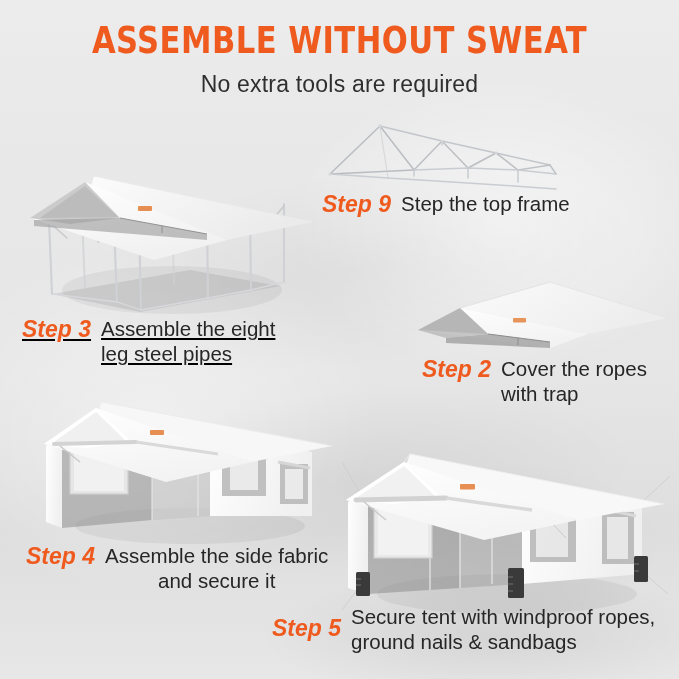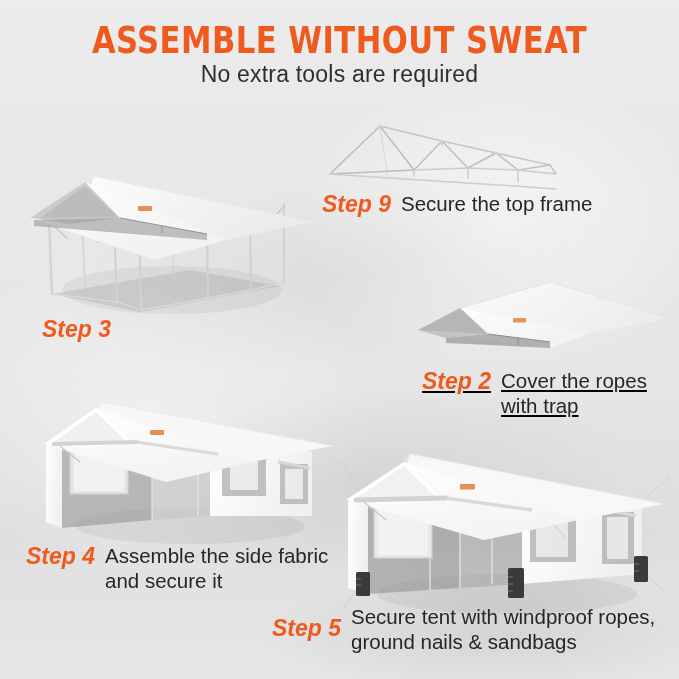--- a/index.html
+++ b/index.html
@@ -31,40 +31,40 @@
   
   .hdr{position:absolute;left:0;right:0;top:22px;text-align:center;}
   .title{
     color:#ef5a1e;
     font-family:"DejaVu Sans Condensed","Liberation Sans", sans-serif;
     font-weight:bold;font-size:37px;letter-spacing:.5px;
     transform:scaleX(.92);transform-origin:center;
     line-height:1.05;white-space:nowrap;
   }
   .subtitle{
-    color:#2f2f2f;font-size:23px;font-weight:400;
+    margin-top:10px;color:#2f2f2f;font-size:23px;font-weight:400;
     letter-spacing:.2px;
   }
 
   
   .step{position:absolute;display:flex;align-items:flex-start;}
   .step .bar{
     width:3px;flex:0 0 3px;background:#ef5a1e;margin-top:5px;margin-right:7px;
   }
   .step .lbl{
     color:#ef5a1e;font-weight:bold;font-style:italic;font-size:23px;
     white-space:nowrap;margin-right:10px;line-height:1.18;
   }
   .step .txt{
     color:#262626;font-size:20.5px;line-height:1.22;white-space:pre-line;
   }
   #step1{left:312px;top:191px;}
-  #step2{left:412px;top:368px;text-decoration:underline;}
-  #step3{left:32px;top:316px;}
-  #step4{left:16px;top:543px;}
+  #step2{left:412px;top:356px;}
+  #step3{left:12px;top:316px;text-decoration:underline;}
+  #step4{left:16px;top:543px;text-align:center;}
   #step5{left:262px;top:604px;align-items:center;}
 
   
   .illus{position:absolute;}
   .illus svg{display:block;overflow:visible;}
   .logo{fill:#e4833f;}
 </style>
 </head>
 <body>
 
@@ -109,21 +109,21 @@
           <circle cx="124" cy="29" r="1.5"></circle>
         <circle cx="178" cy="41" r="1.4"></circle>
           <circle cx="12" cy="62" r="1.5"></circle>
       </g>
     </svg>
   </div>
 
   <div class="step" id="step1">
     <div class="bar"></div>
     <div class="lbl">Step 9</div>
-    <div class="txt">Secure the top frame</div>
+    <div class="txt">Step the top frame</div>
   </div>
 
   <div class="illus" id="illus2" style="left:400px;top:272px;">
     <svg width="280" height="92" viewBox="0 0 280 92">
       <defs>
         <linearGradient id="tarpA" x1="0" y1="0" x2="0.6" y2="1">
           <stop offset="0%" stop-color="#ffffff"></stop>
             <stop offset="100%" stop-color="#f2f2f2"></stop>
         </linearGradient>
         <linearGradient id="tarpB" x1="0" y1="0" x2="1" y2="0.4">
@@ -211,20 +211,22 @@
       <path d="M140 66 L140 73" stroke="#8a8a8a" stroke-width=".9"></path>
 
       <path d="M63 22 L72 16 L290 62" stroke="#eaeaea" stroke-width="1" fill="none"></path>
       <rect class="logo" x="116" y="46" width="14" height="5" rx="1" opacity=".9"></rect>
     </svg>
   </div>
 
   <div class="step" id="step3">
     <div class="bar"></div>
     <div class="lbl">Step 3</div>
+    <div class="txt">Assemble the eight
+leg steel pipes</div>
   </div>
 
   <div class="illus" id="illus4" style="left:40px;top:390px;">
     <svg width="300" height="152" viewBox="0 0 300 152">
       <defs>
         <linearGradient id="wall4" x1="0" y1="0" x2="1" y2="0.3">
           <stop offset="0%" stop-color="#ffffff"></stop>
             <stop offset="100%" stop-color="#f0f0f0"></stop>
         </linearGradient>
         <linearGradient id="roofA4" x1="0" y1="0" x2="0.4" y2="1">

